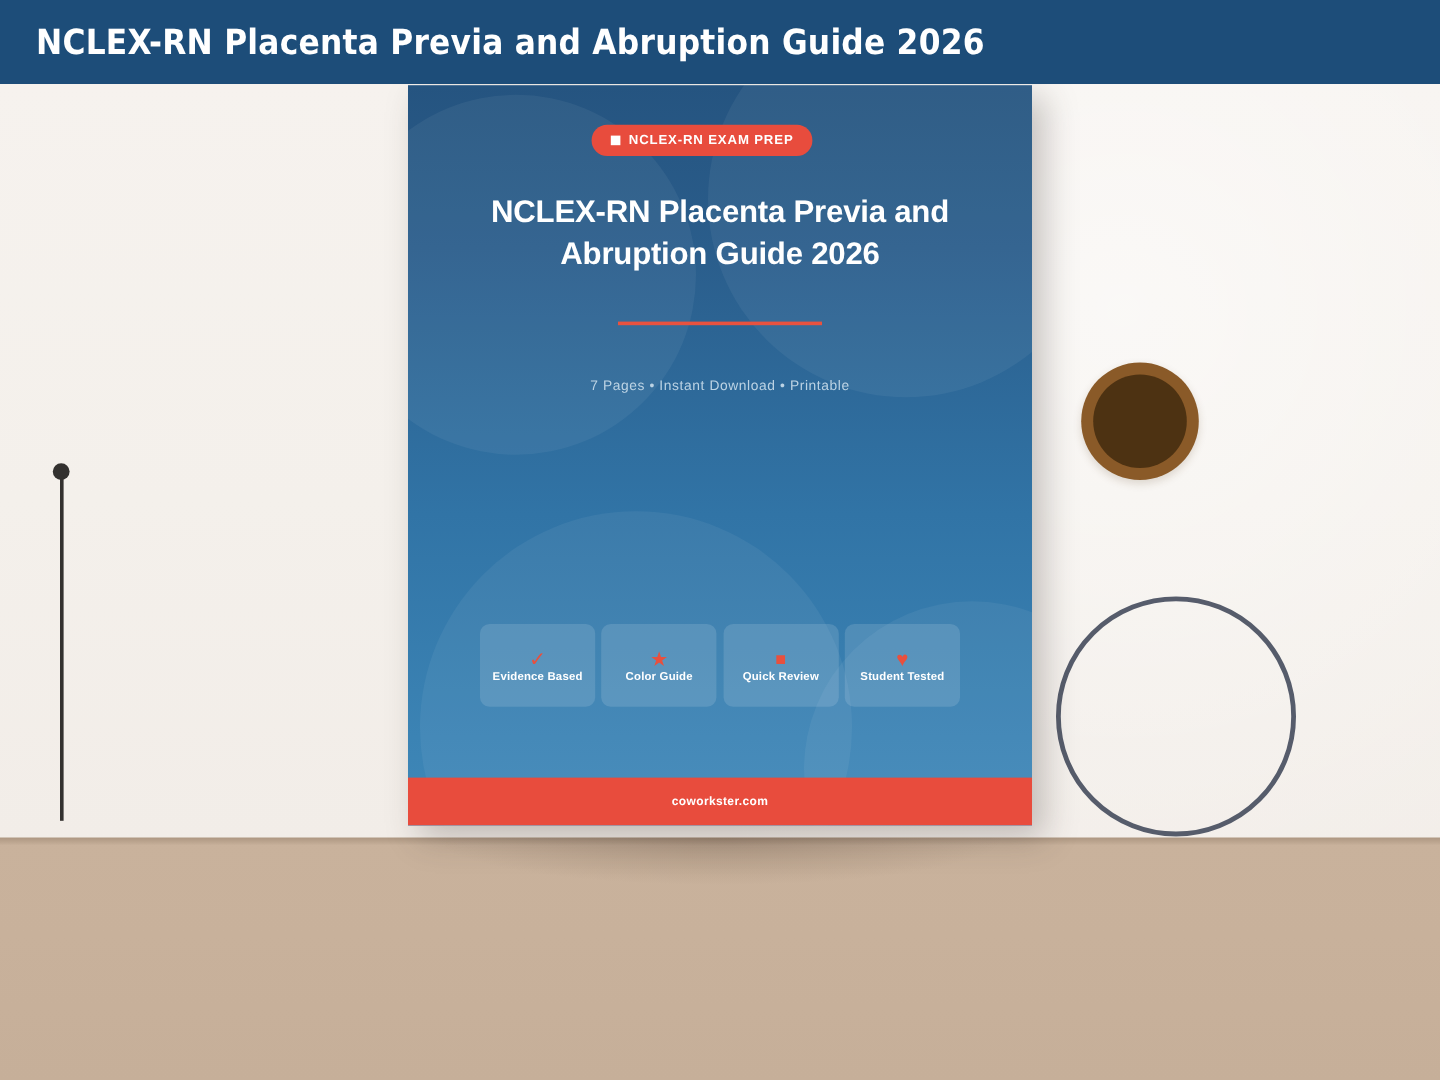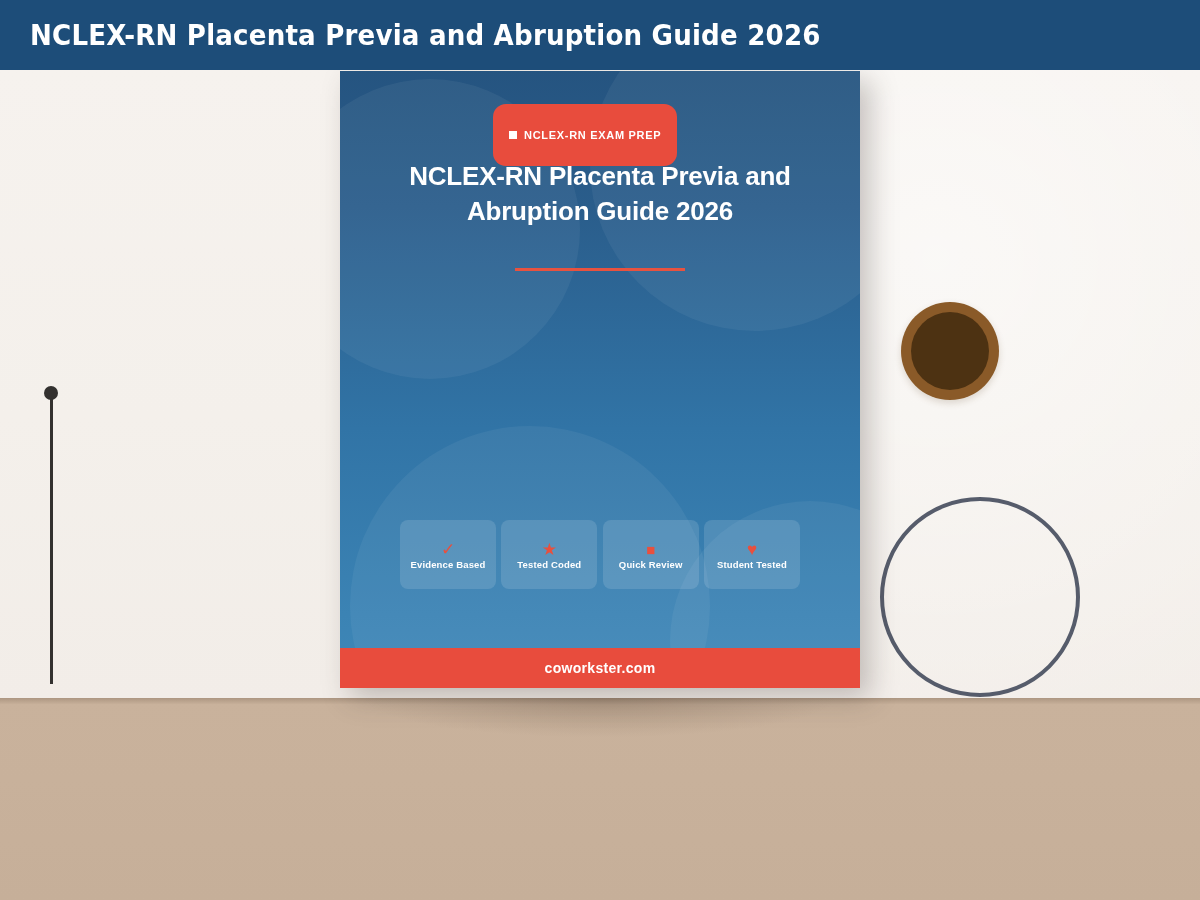--- a/index.html
+++ b/index.html
@@ -181,21 +181,21 @@
     width: 520px;
     height: 617px;
   }
 
   
   .badge {
     position: absolute;
     left: 153px;
     top: 33px;
     height: 26px;
-    padding: 18px 16px;
+    padding: 0 16px;
     border-radius: 13px;
     background: #e84c3d;
     color: #ffffff;
     font-size: 11px;
     font-weight: bold;
     letter-spacing: 0.7px;
     line-height: 26px;
     white-space: nowrap;
     display: flex;
     align-items: center;
@@ -299,21 +299,21 @@
     top: 577px;
     width: 520px;
     height: 40px;
     background: #e84c3d;
     display: flex;
     align-items: center;
     justify-content: center;
   }
   .card-footer-text {
     color: #ffffff;
-    font-size: 14px;
+    font-size: 10px;
     font-weight: bold;
     letter-spacing: 0.3px;
   }
 </style>
 </head>
 <body>
 
 <div class="scene">
 
   <div class="wall"></div>
@@ -343,31 +343,32 @@
 
       <div class="badge">
         <span class="badge-mark"></span>
         <span>NCLEX-RN EXAM PREP</span>
       </div>
 
       <div class="card-title">NCLEX-RN Placenta Previa and Abruption Guide 2026</div>
 
       <div class="rule"></div>
 
+      <div class="meta">7 Pages  •  Instant Download  •  Printable</div>
 
       <div class="features">
 
         <div class="feature">
           <div class="feature-icon">✓</div>
           <div class="feature-label">Evidence Based</div>
         </div>
 
         <div class="feature">
           <div class="feature-icon">★</div>
-          <div class="feature-label">Tested Coded</div>
+          <div class="feature-label">Color Guide</div>
         </div>
 
         <div class="feature">
           <div class="feature-icon sq-ico">■</div>
           <div class="feature-label">Quick Review</div>
         </div>
 
         <div class="feature">
           <div class="feature-icon">♥</div>
           <div class="feature-label">Student Tested</div>

